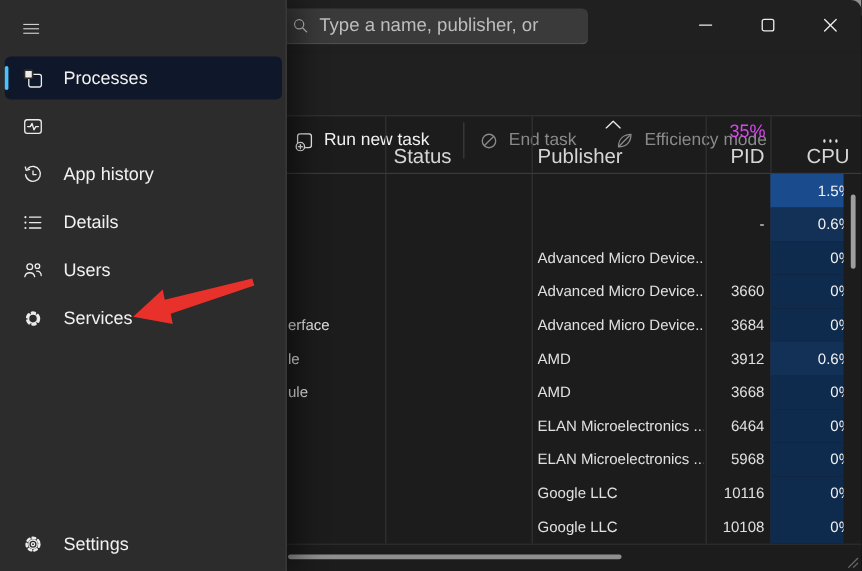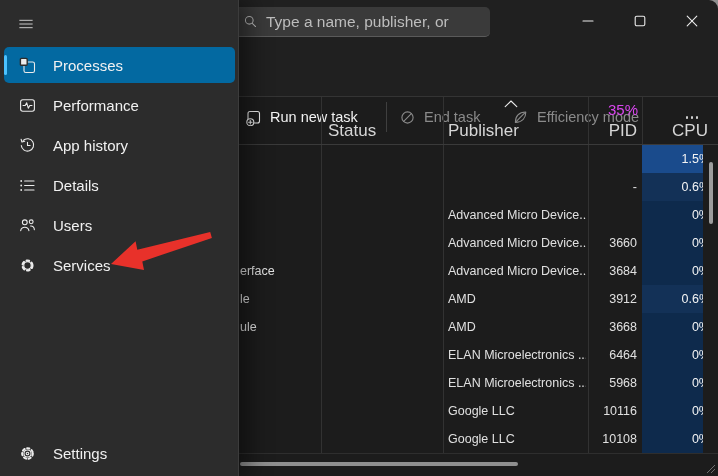--- a/index.html
+++ b/index.html
@@ -47,21 +47,21 @@
   .hthumb{position:absolute;left:240px;top:462px;width:278px;height:4px;border-radius:2px;background:#8f8f8f;}
   .grip{position:absolute;right:2px;bottom:2px;width:10px;height:10px;}
   
   .flyout{position:absolute;left:0;top:0;width:238px;height:476px;background:#2c2c2c;z-index:10;
     border-right:1px solid #3c3c3c;box-shadow:10px 0 22px rgba(0,0,0,.45);}
   .hamburger{position:absolute;left:13px;top:13px;width:26px;height:22px;background:transparent;border:none;display:flex;align-items:center;justify-content:center;}
   .hamburger .icn{width:19px;height:14px;}
   .nav{position:absolute;left:4px;right:3px;top:47px;}
   .nav-item{position:relative;height:36px;margin-bottom:4px;border-radius:5px;display:flex;align-items:center;
     padding-left:15px;gap:17px;font-size:15px;color:#f1f1f1;}
-  .nav-item.selected{background:#0369a1;}
+  .nav-item.selected{background:#0f172a;}
   .nav-item .pill{position:absolute;left:0;top:8px;width:3px;height:20px;border-radius:2px;}
   .nav-item .icn{width:17px;height:17px;flex:0 0 auto;}
   .nav-footer{position:absolute;left:4px;right:3px;top:435px;}
   .icn{display:inline-block;}
   .icn svg{width:100%;height:100%;display:block;}
   
   .anno{position:absolute;left:0;top:0;z-index:20;pointer-events:none;}
 </style>
 </head>
 <body>
@@ -283,21 +283,20 @@
           </span>
           <span>Processes</span>
         </div>
         <div class="nav-item">
           <span class="icn">
             <svg viewBox="0 0 17 17" fill="none" stroke="#ececec" stroke-width="1.1" stroke-linecap="round" stroke-linejoin="round">
               <rect x="1.6" y="2.8" width="13.8" height="11.4" rx="2.2"></rect>
               <polyline points="4,8.5 6.2,8.5 7.7,5.8 9.3,11.2 10.8,8.5 13,8.5"></polyline>
             </svg>
           </span>
-          <span>Performance</span>
         </div>
         <div class="nav-item">
           <span class="icn">
             <svg viewBox="0 0 17 17" fill="none" stroke="#ececec" stroke-width="1.1" stroke-linecap="round" stroke-linejoin="round">
               <path d="M4.2,3.4 A6.2,6.2 0 1 1 2.3,8.5"></path>
               <polyline points="2.1,2.2 2.9,5 5.7,4.2"></polyline>
               <polyline points="8.5,5.4 8.5,8.5 11.1,8.5"></polyline>
             </svg>
           </span>
           <span>App history</span>

